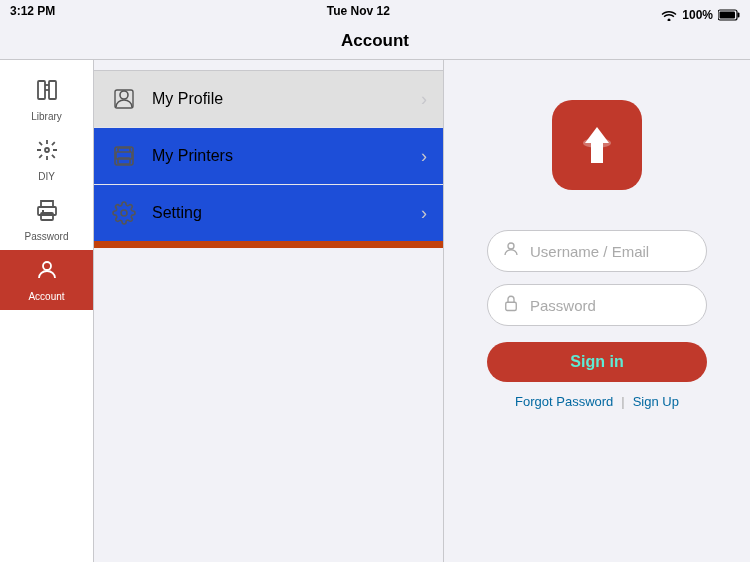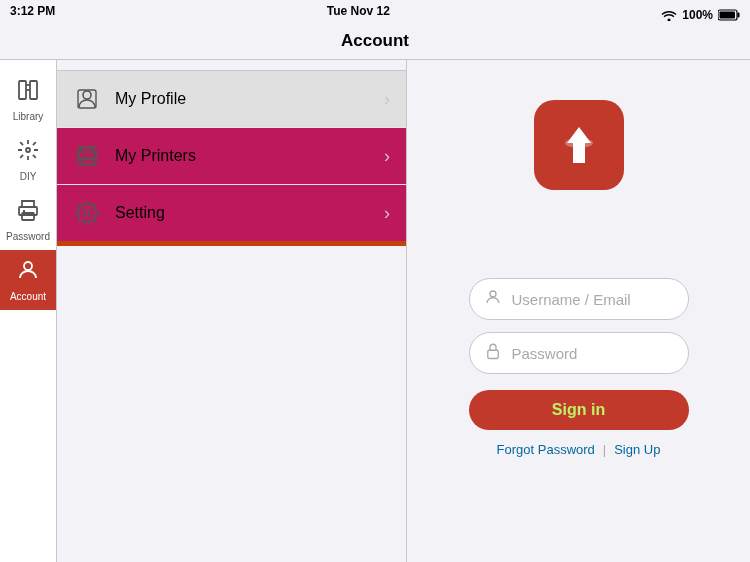--- a/index.html
+++ b/index.html
@@ -51,21 +51,21 @@
 
     
     .main-layout {
       display: flex;
       flex: 1;
       overflow: hidden;
     }
 
     
     .sidebar {
-      width: 57px;
+      width: 94px;
       background: #fff;
       border-right: 1px solid #c8c8cc;
       display: flex;
       flex-direction: column;
       align-items: center;
       padding-top: 10px;
       flex-shrink: 0;
     }
     .sidebar-item {
       width: 100%;
@@ -95,29 +95,29 @@
     .center-panel {
       width: 350px;
       background: #f2f2f7;
       border-right: 1px solid #c8c8cc;
       flex-shrink: 0;
     }
     .menu-list {
       margin-top: 10px;
       background: #fff;
       border-top: 1px solid #c8c8cc;
-      border-bottom: 5px solid #c2410c;
+      border-bottom: 7px solid #c2410c;
     }
     .menu-item {
       display: flex;
       align-items: center;
       padding: 14px 16px;
       border-bottom: 1px solid #e5e5ea;
       cursor: pointer;
-      background: #be185d;
+      background: #1d4ed8;
       position: relative;
     }
     .menu-item:last-child {
       border-bottom: none;
       justify-content: flex-end;
     }
     .menu-item.selected {
       background: #e0e0e0;
     }
     .menu-item-icon {
@@ -145,21 +145,20 @@
 
     
     .right-panel {
       flex: 1;
       background: #f2f2f7;
       display: flex;
       flex-direction: column;
       align-items: center;
       justify-content: flex-start;
       padding-top: 40px;
-      gap: 48px;
     }
 
     
     .app-logo {
       width: 90px;
       height: 90px;
       background: #c0392b;
       border-radius: 20px;
       display: flex;
       align-items: center;
@@ -198,21 +197,21 @@
     .input-field input::placeholder {
       color: #aaa;
     }
     .input-icon {
       color: #aaa;
       font-size: 16px;
       flex-shrink: 0;
     }
     .sign-in-btn {
       background: #c0392b;
-      color: #bef264;
+      color: #5eead4;
       border: none;
       border-radius: 25px;
       padding: 11px;
       font-size: 16px;
       font-weight: 600;
       cursor: pointer;
       margin-top: 4px;
       text-align: center;
     }
     .links-row {

